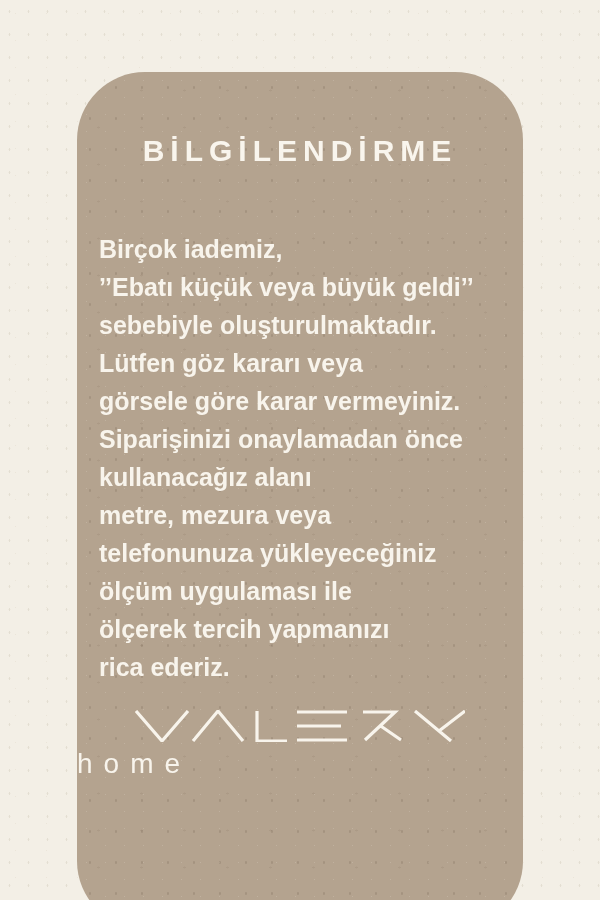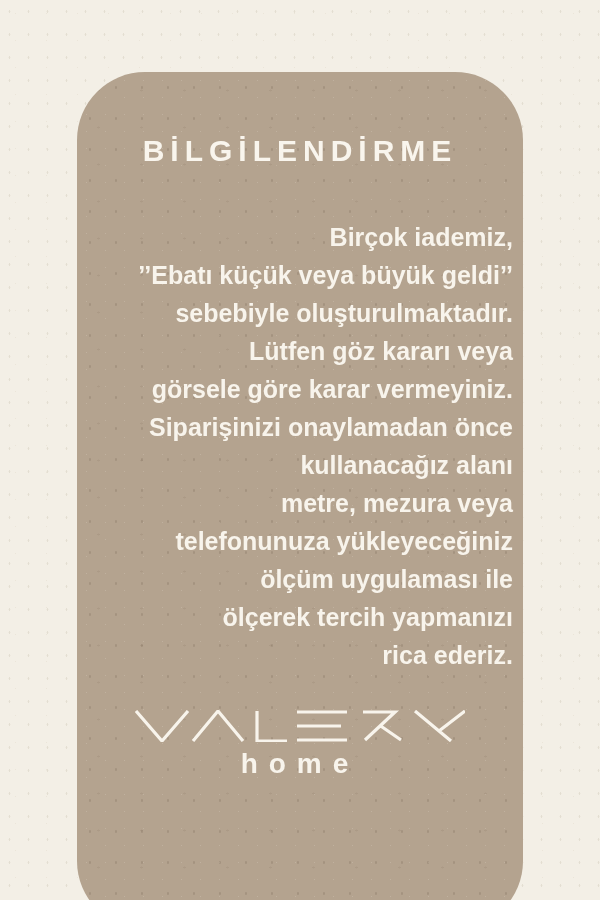--- a/index.html
+++ b/index.html
@@ -40,43 +40,42 @@
     font-weight: bold;
     letter-spacing: 6px;
     color: #f9f5ed;
     white-space: nowrap;
   }
   .card-body {
     position: absolute;
     top: 146px;
     left: 10px;
     width: 426px;
-    margin: 0;
-    text-align: right;
+    margin: 12px;
+    text-align: left;
     font-size: 25px;
     font-weight: bold;
     line-height: 38px;
     color: #f8f4ec;
     white-space: pre-line;
   }
   .brand-mark {
     position: absolute;
     top: 638px;
     left: 58px;
     width: 330px;
     height: 32px;
   }
   .brand-sub {
     position: absolute;
     top: 676px;
     left: 0;
     width: 100%;
-    text-align: center;
     font-size: 28px;
-    font-weight: bold;
+    font-weight: normal;
     letter-spacing: 11px;
     color: #f8f4ec;
   }
   .sr-only {
     position: absolute;
     width: 1px; height: 1px;
     overflow: hidden;
     clip: rect(0 0 0 0);
     white-space: nowrap;
   }

